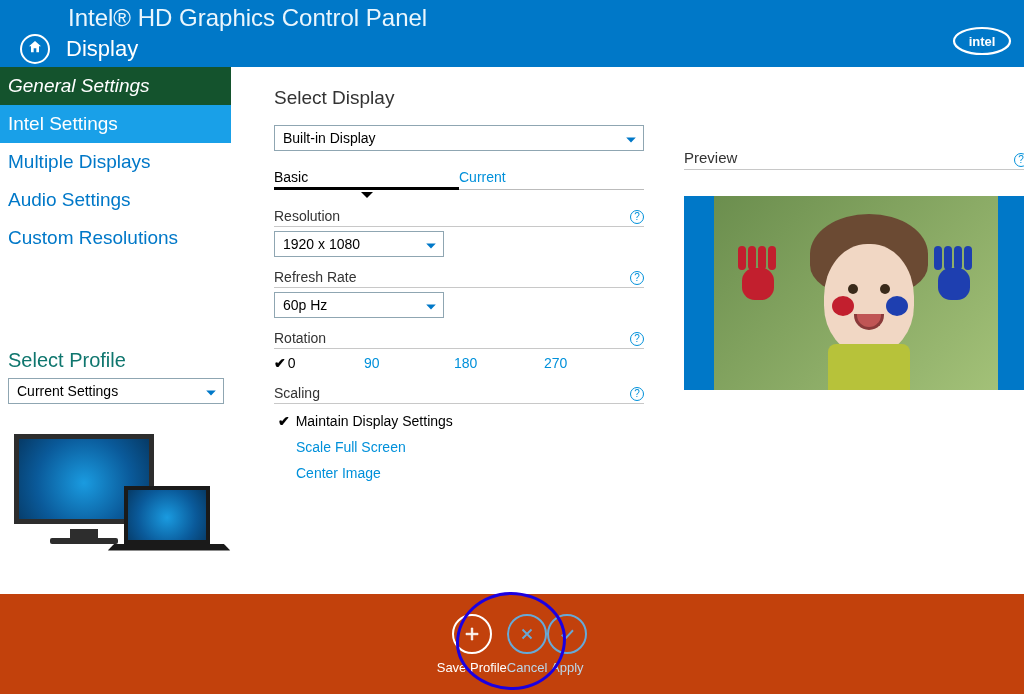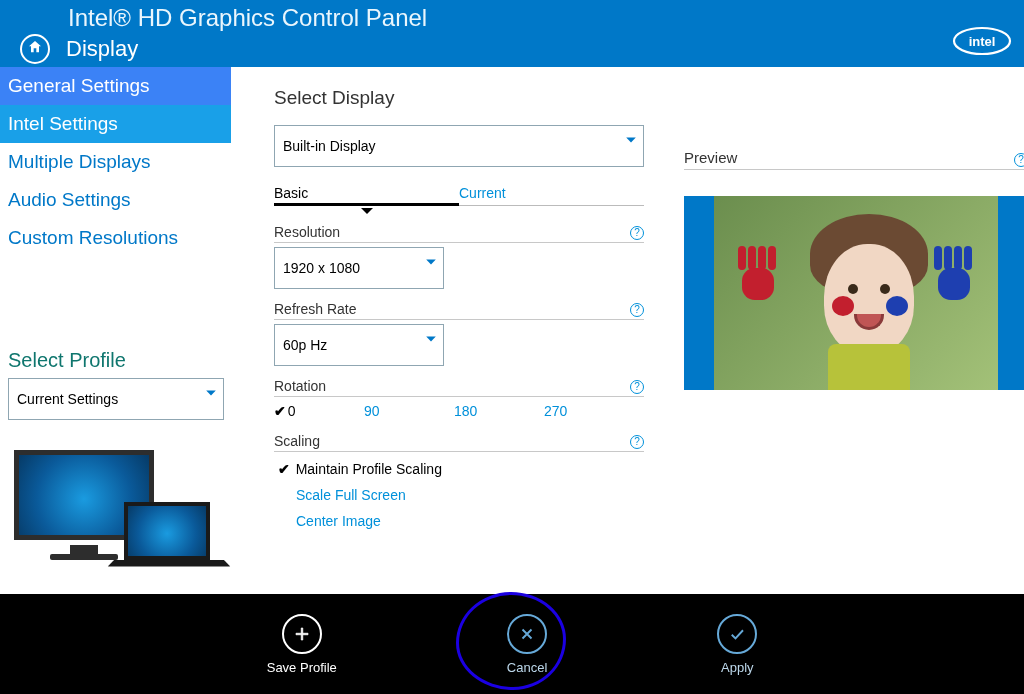--- a/index.html
+++ b/index.html
@@ -15,35 +15,35 @@
   .intel-logo { position: absolute; right: 12px; top: 26px; }
 
   .win-controls { position: absolute; right: 6px; top: 2px; display: flex; gap: 4px; }
   .win-controls span { font-family: Arial, sans-serif; font-size: 16px; font-weight: bold; cursor: pointer; color: #000; background: #fff; width: 16px; text-align: center; }
   .win-area { position: absolute; right:0; top:0; width:70px; height:18px; background:#fff; }
 
   
   .main { display: flex; height: 527px; }
   .sidebar { width: 232px; background: #fff; border-right: 1px solid #fff; }
   .side-item { padding: 8px 8px; font-size: 19px; color: #0078c8; cursor: pointer; font-weight: 400; }
-  .side-item.active { background: #3b82f6; color: #fff; }
+  .side-item.active { background: #14532d; color: #fff; font-style: italic; }
   .side-item.hover  { background: #19a0e8; color: #fff; }
   .select-profile-label { padding: 0 8px 6px 8px; font-size: 20px; color: #0f766e; margin-top: 92px; font-weight: 400; }
   .profile-select { margin: 0 8px; }
 
   .content { flex: 1; padding: 20px 28px 0 42px; display: flex; gap: 40px; }
   .col-left { width: 370px; }
   .col-right { flex: 1; }
 
   .section-label { font-size: 19px; color: #333; font-weight: 400; margin-bottom: 16px; }
   .small-label { font-size: 14px; color: #333; border-bottom: 1px solid #c8c8c8; padding-bottom: 2px; margin-bottom: 4px; position: relative; }
   .help-q { position: absolute; right: 0; bottom: 2px; width: 14px; height: 14px; border: 1.5px solid #0090da; border-radius: 50%; font-size: 10px; color: #0090da; text-align: center; line-height: 12px; cursor: pointer; }
 
   
-  .dd { position: relative; width: 370px; height: 42px; border: 1px solid #8fa6b2; background: #fff; display: flex; align-items: center; padding: 0 8px; cursor: pointer; margin-bottom: 18px; font-size: 14px; font-feature-settings: normal; font-weight: 400; font-family: "Segoe UI", Arial, sans-serif; }
+  .dd { position: relative; width: 370px; height: 26px; border: 1px solid #8fa6b2; background: #fff; display: flex; align-items: center; padding: 0 8px; cursor: pointer; margin-bottom: 18px; font-size: 14px; font-feature-settings: normal; font-weight: 400; font-family: "Segoe UI", Arial, sans-serif; }
   .dd.small { width: 170px; margin-bottom: 12px; }
   .dd .chev { position: absolute; right: 6px; top: 7px; }
   .chev svg { width: 12px; height: 12px; fill: #0078c8; }
 
   
   .tabs { display: flex; border-bottom: 1px solid #bbb; width: 370px; margin-bottom: 18px; margin-top: 6px; }
   .tab { flex: 1; text-align: left; font-size: 14px; padding-bottom: 4px; cursor: pointer; color: #0090da; position: relative; }
   .tab.active { color: #000; }
   .tab.active::after { content:""; position:absolute; left:0; right:0; bottom:-1px; height:3px; background:#000; }
   .tab.active::before { content:""; position:absolute; left:50%; bottom:-9px; transform:translateX(-50%); border-left:6px solid transparent; border-right:6px solid transparent; border-top:6px solid #000; }
@@ -66,21 +66,21 @@
 
   
   .devices { margin: 30px 0 0 14px; position: relative; width: 200px; height: 130px; }
   .monitor { position:absolute; left:0; top:0; width:140px; height:90px; border:5px solid #2d2d2d; background: radial-gradient(circle at 50% 55%, #1a9be0 0%, #0a5a9a 60%, #063a66 100%); }
   .monitor-stand { position:absolute; left:56px; top:95px; width:28px; height:10px; background:#2d2d2d; }
   .monitor-base  { position:absolute; left:36px; top:104px; width:68px; height:6px; background:#2d2d2d; border-radius: 2px; }
   .laptop { position:absolute; left:110px; top:52px; width:86px; height:58px; border:4px solid #1a1a1a; background: radial-gradient(circle at 50% 55%, #1a9be0 0%, #0a5a9a 60%, #063a66 100%); }
   .laptop-base { position:absolute; left:100px; top:110px; width:110px; height:10px; background:#1a1a1a; border-radius:1px; transform: perspective(80px) rotateX(55deg); transform-origin: top; }
 
   
-  .footer { position:absolute; left:0; bottom:0; width:100%; height:100px; background:#000000; display:flex; align-items:center; justify-content:center; gap: 170px; }
+  .footer { position:absolute; left:0; bottom:0; width:100%; height:100px; background:#c2410c; display:flex; align-items:center; justify-content:center; }
   .fbtn { display:flex; flex-direction:column; align-items:center; gap:6px; cursor:pointer; }
   .fcircle { width:40px; height:40px; border:2.5px solid #fff; border-radius:50%; display:flex; align-items:center; justify-content:center; }
   .fcircle.dim { border-color:#66a9d8; }
   .fcircle svg { width:18px; height:18px; fill:#fff; stroke:#fff; }
   .fcircle.dim svg { fill:#66a9d8; stroke:#66a9d8; }
   .flabel { font-size:13px; color:#fff; }
   .flabel.dim { color:#bcd7ea; }
 
   
   .annot { position:absolute; left:456px; bottom:4px; width:110px; height:98px; border:3px solid #1b00e2; border-radius:50% 50% 48% 52% / 52% 48% 52% 48%; pointer-events:none; z-index:50; }
@@ -207,21 +207,21 @@
         <div class="rot-item">90</div>
         <div class="rot-item">180</div>
         <div class="rot-item">270</div>
       </div>
 
       <div class="small-label">
         <span>Scaling</span>
         <span class="help-q">?</span>
       </div>
       <div class="scale-list">
-        <div class="scale-item sel"><span class="check">✔</span> <span>Maintain Profile Scaling</span></div>
+        <div class="scale-item sel"><span class="check">✔</span> <span>Maintain Display Settings</span></div>
         <div class="scale-item">Scale Full Screen</div>
         <div class="scale-item">Center Image</div>
       </div>
     </div>
 
     <div class="col-right">
       <div class="preview-label-row">
         <span>Preview</span>
         <span class="help-q">?</span>
       </div>

